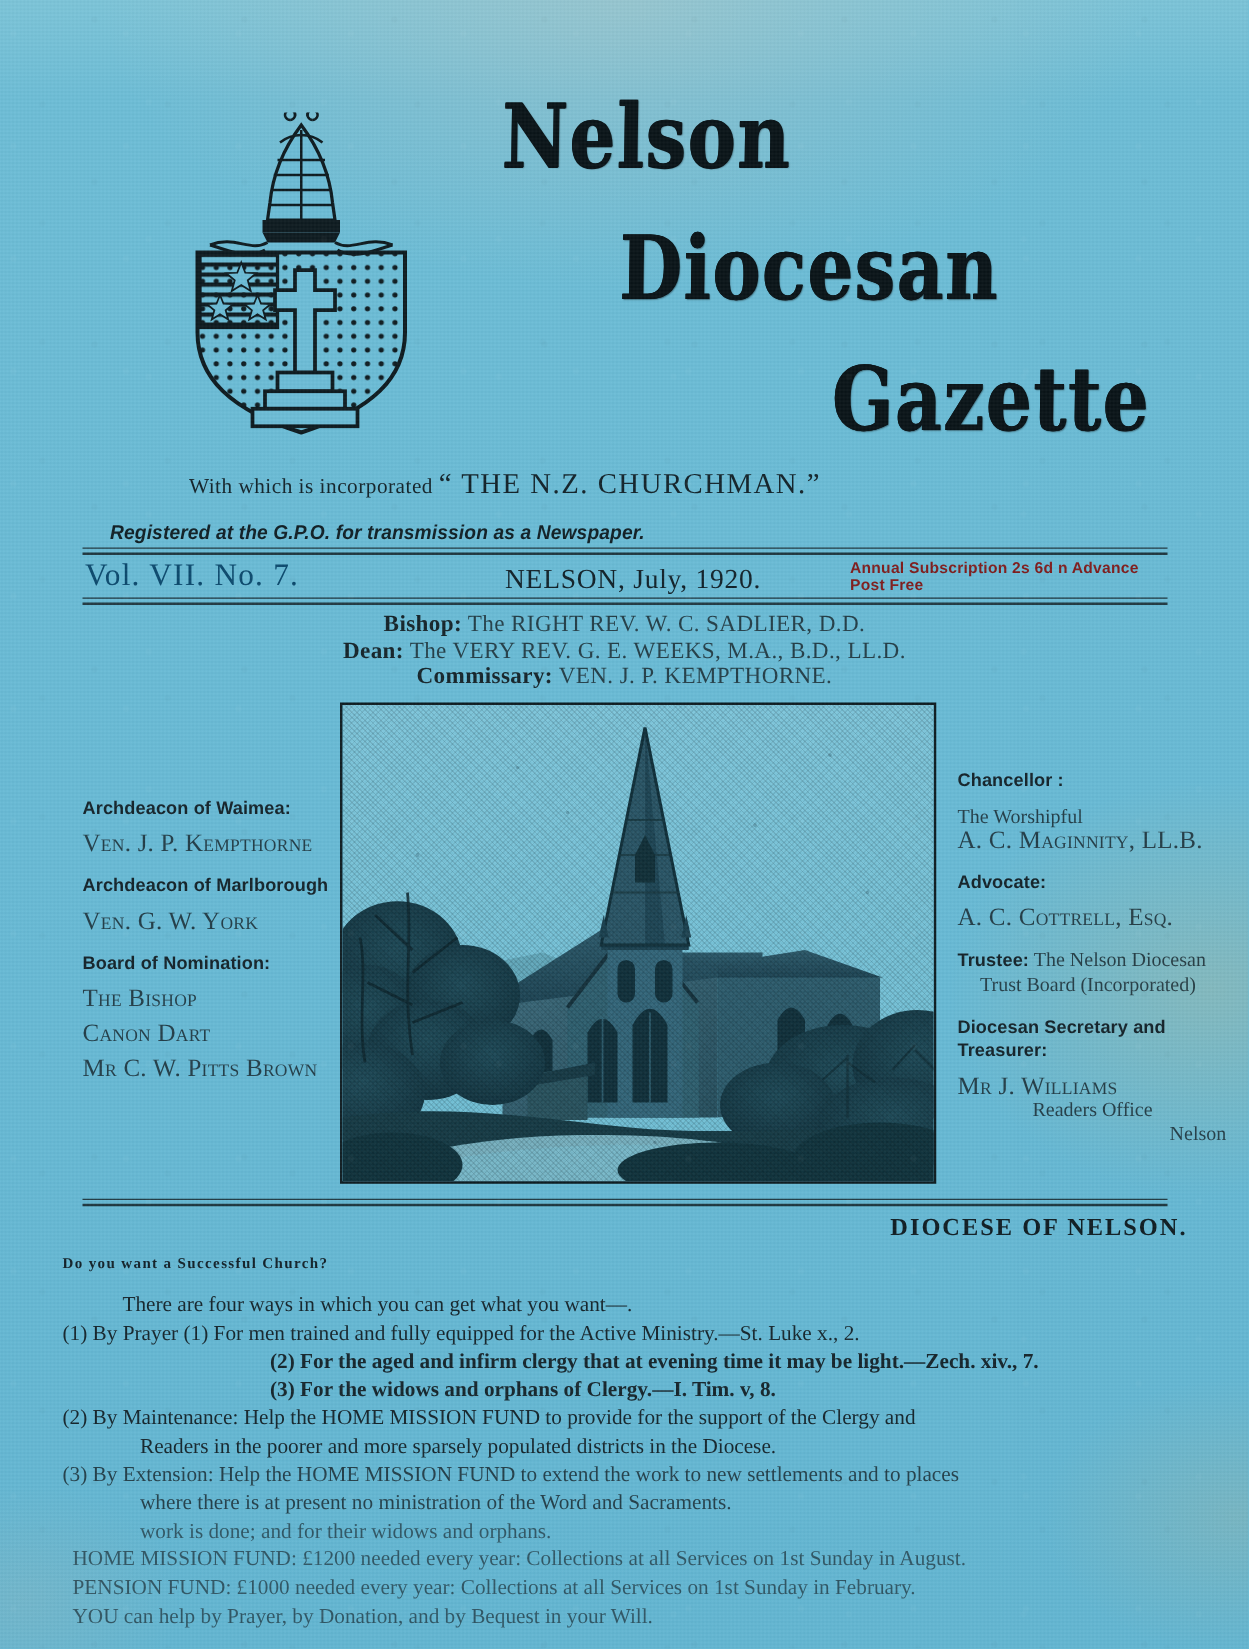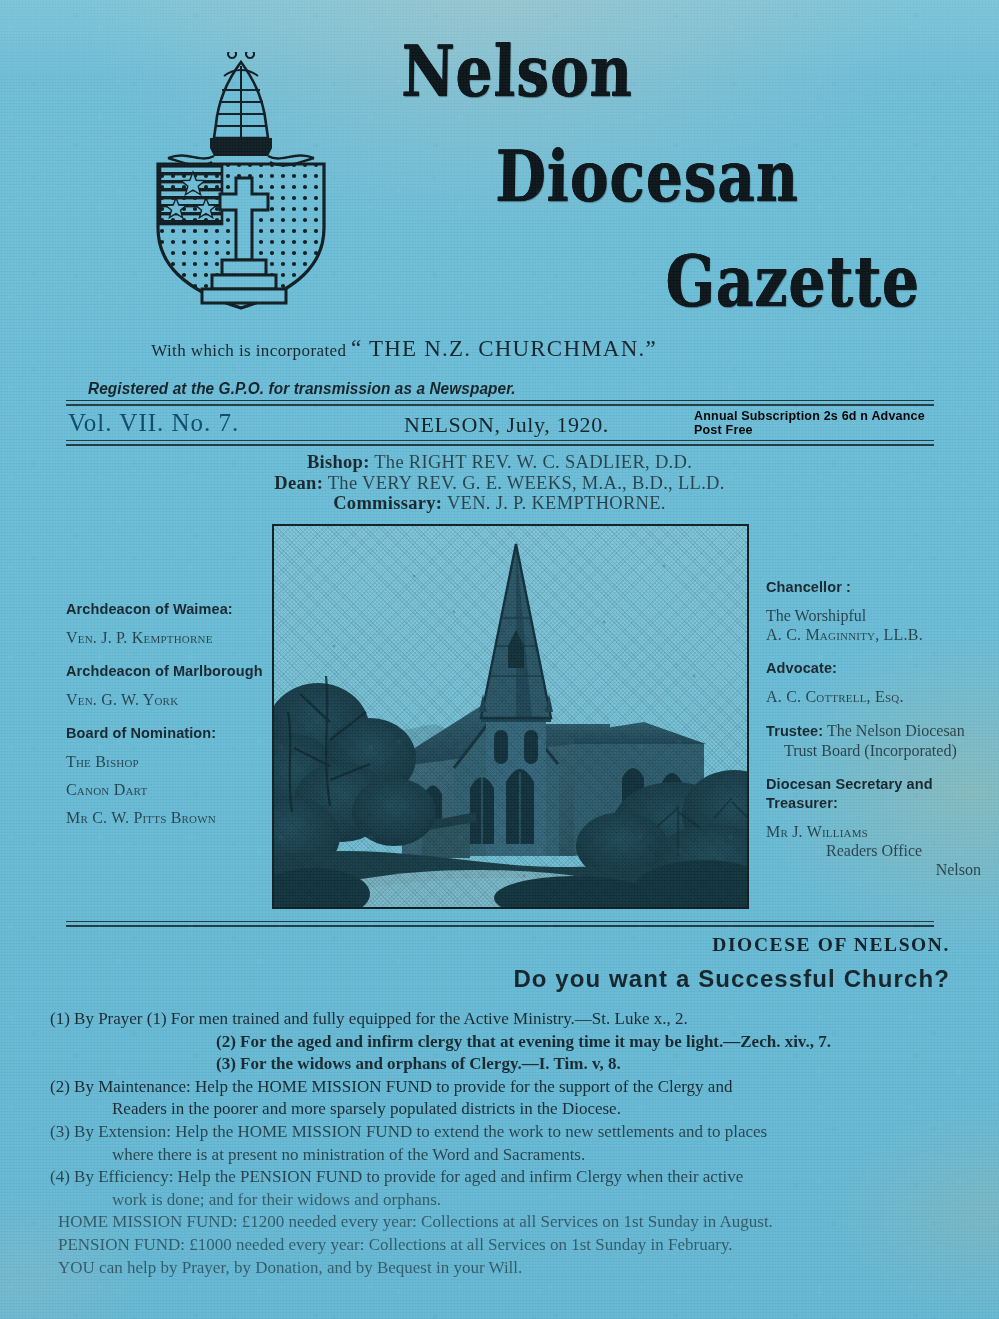--- a/index.html
+++ b/index.html
@@ -25,21 +25,21 @@
     position:absolute;inset:0;pointer-events:none;opacity:.30;
     background-image:
       repeating-linear-gradient(0deg, rgba(255,255,255,.08) 0 1px, rgba(0,0,0,.05) 1px 2px),
       repeating-linear-gradient(90deg, rgba(255,255,255,.06) 0 1px, rgba(0,0,0,.04) 1px 2px),
       radial-gradient(circle at 12% 30%, rgba(255,255,255,.10) 0 2px, transparent 3px),
       radial-gradient(circle at 63% 12%, rgba(0,0,0,.07) 0 2px, transparent 3px),
       radial-gradient(circle at 85% 74%, rgba(255,255,255,.09) 0 2px, transparent 3px),
       radial-gradient(circle at 34% 88%, rgba(0,0,0,.06) 0 2px, transparent 3px);
     background-size:3px 3px,3px 3px,90px 90px,120px 130px,140px 110px,100px 95px;
   }
-  #page{position:absolute;inset:0;}
+  #page{position:absolute;inset:0;margin-top:38px;}
 
   
   #masthead{position:absolute;left:0;top:0;width:999px;height:330px;}
   #crest{position:absolute;left:148px;top:52px;width:186px;height:262px;}
   .title-stack{position:absolute;left:330px;top:22px;width:600px;height:300px;}
   .gothic{
     font-family:"DejaVu Serif", serif;
     font-weight:700;
     color:#0a1418;
     letter-spacing:1px;
@@ -78,24 +78,24 @@
 
   #rule-top{left:66px;top:400px;width:868px;}
   #rule-bot{left:66px;top:440px;width:868px;}
   #rule-article{left:66px;top:921px;width:868px;}
 
   
   #volbar{position:absolute;left:66px;top:408px;width:868px;height:34px;}
   #vol{position:absolute;left:2px;top:1px;font-size:25px;letter-spacing:1px;color:#0c4a6e;}
   #place{position:absolute;left:338px;top:4px;font-size:22px;letter-spacing:.6px;color:#12222a;text-align:center;}
   #subs{
-    position:absolute;left:628px;top:2px;width:260px;
+    position:absolute;left:614px;top:2px;width:260px;
     font-family:"Liberation Sans", sans-serif;
     font-weight:700;font-size:12.5px;line-height:13.5px;
-    letter-spacing:.2px;color:#000000;
+    letter-spacing:.2px;color:#7f1d1d;
   }
 
   
   #officers{position:absolute;left:0;top:452px;width:999px;height:62px;text-align:center;}
   #officers div{font-size:18.5px;line-height:20.5px;letter-spacing:.3px;color:#16252b;}
   #officers .lbl{font-weight:700;font-family:"Liberation Serif",serif;}
 
   
   #photo{
     position:absolute;left:272px;top:524px;width:473px;height:381px;
@@ -109,34 +109,34 @@
     background-image:
       repeating-linear-gradient(45deg, rgba(10,25,30,.22) 0 1px, transparent 1px 3px),
       repeating-linear-gradient(-45deg, rgba(10,25,30,.16) 0 1px, transparent 1px 3px);
   }
 
   
   .col{position:absolute;font-size:15px;line-height:19px;color:#15242b;}
   #colL{left:66px;top:600px;width:200px;}
   #colR{left:766px;top:578px;width:215px;}
   .col .hd{font-weight:700;font-family:"Liberation Sans",sans-serif;font-size:14.5px;letter-spacing:.1px;}
-  .col .nm{font-variant:small-caps;font-size:16px;letter-spacing:.2px;}
+  .col .nm{font-variant:small-caps;font-size:20px;letter-spacing:.2px;}
   .col .plain{font-size:16px;}
   .col .gap{height:15px;}
   .col .gap-s{height:9px;}
   .indent{padding-left:18px;}
   .rt{text-align:right;}
   .ctr-ish{padding-left:60px;}
 
   
   #article{position:absolute;left:50px;top:934px;width:900px;}
   #art-h1{text-align:right;font-weight:700;font-size:19.5px;letter-spacing:1.6px;
           font-family:"Liberation Serif",serif;color:#101e24;}
-  #art-h2{text-align:right;font-weight:700;font-size:24px;letter-spacing:1.1px;margin-top:9px;
-          font-family:Liberation Sans, sans-serif;color:#13222a;}
+  #art-h2{text-align:left;font-weight:700;font-size:12px;letter-spacing:1.1px;margin-top:9px;
+          font-family:Liberation Serif, serif;color:#13222a;}
   #art-body{margin-top:15px;font-size:17px;line-height:22.6px;color:#16262d;}
   #art-body .lead{padding-left:48px;}
   #art-body .item{text-indent:-34px;padding-left:34px;}
   #art-body .sub{padding-left:196px;text-indent:-30px;font-weight:bold;}
   #art-body .cont{padding-left:62px;}
   #art-body .fund{padding-left:8px;}
   .faded{opacity:.82;}
   .faded2{opacity:.66;}
 </style>
 </head>
@@ -407,28 +407,28 @@
     <div class="plain faded ctr-ish">Readers Office</div>
     <div class="plain faded rt">Nelson</div>
   </div>
 
   <div class="dblrule" id="rule-article"></div>
 
   <div id="article">
     <div id="art-h1">DIOCESE OF NELSON.</div>
     <div id="art-h2">Do you want a Successful Church?</div>
     <div id="art-body">
+      <div class="lead">There are four ways in which you can get what you want—.</div>
       <div class="item">(1) By Prayer  (1) For men  trained  and  fully  equipped for the Active Ministry.—St. Luke x., 2.</div>
       <div class="sub">(2) For the aged and infirm clergy that at evening time it may be light.—Zech. xiv., 7.</div>
       <div class="sub">(3) For the widows and  orphans of Clergy.—I. Tim. v, 8.</div>
       <div class="item">(2) By Maintenance: Help the  HOME  MISSION  FUND to provide for the support of the Clergy and</div>
       <div class="cont">Readers in the poorer and  more  sparsely populated districts in the Diocese.</div>
       <div class="item faded">(3) By Extension: Help the HOME MISSION FUND  to extend the work to new settlements and to places</div>
       <div class="cont faded">where there is at present no ministration of the Word and Sacraments.</div>
-      <div class="item faded">(4) By Efficiency: Help the PENSION FUND to  provide for aged and infirm Clergy when their active</div>
       <div class="cont faded2">work is done; and for their widows and orphans.</div>
       <div class="fund faded2">HOME MISSION FUND: £1200 needed every year: Collections at all Services on 1st Sunday in August.</div>
       <div class="fund faded2">PENSION FUND: £1000 needed every year:  Collections at all Services on 1st Sunday in February.</div>
       <div class="fund faded2">YOU can help by Prayer, by Donation, and by Bequest in your Will.</div>
     </div>
   </div>
 
 </div>
 
 <div id="grain"></div>

